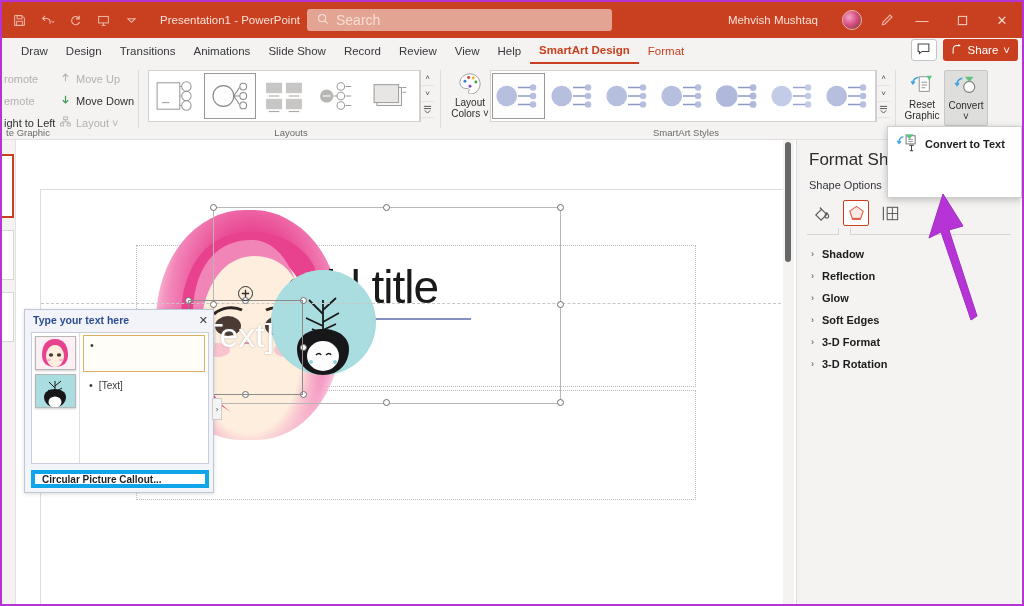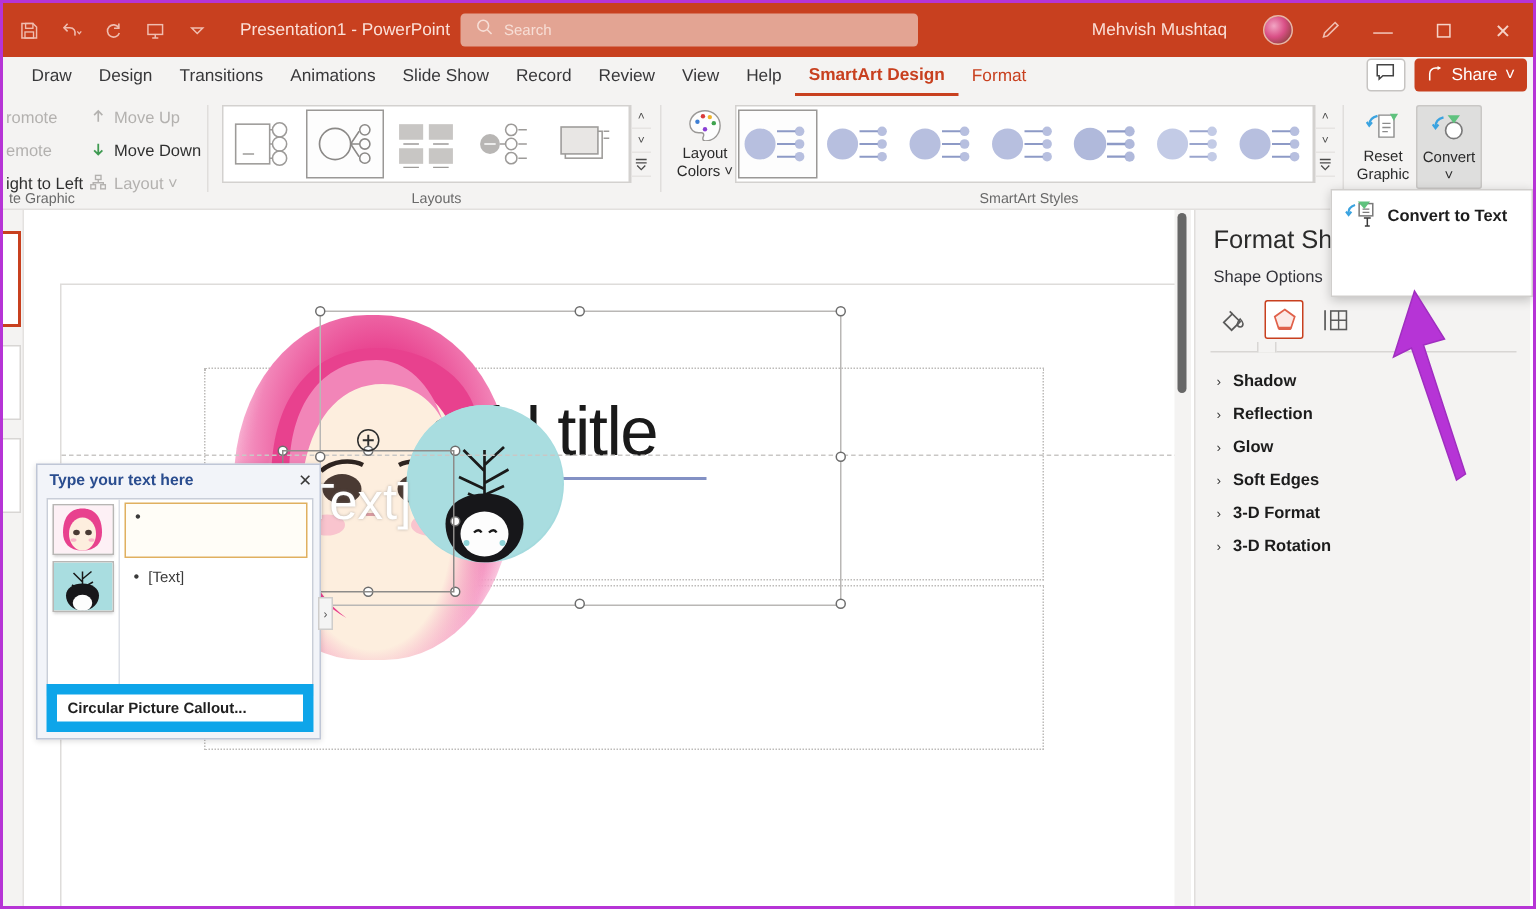--- a/index.html
+++ b/index.html
@@ -25,21 +25,21 @@
   }
   .qat-btn svg { display: block; }
   .app-title {
     color: #fbe0d8; font-size: 11.5px; margin-left: 16px; white-space: nowrap;
   }
   .searchbox {
     position: absolute; left: 305px; top: 7px; width: 305px; height: 22px;
     background: #e3a493; border-radius: 3px; display: flex; align-items: center;
     padding-left: 10px; gap: 7px;
   }
-  .searchbox .ph { color: #f7ded6; font-size: 10px; }
+  .searchbox .ph { color: #f7ded6; font-size: 14px; }
   .tb-right {
     position: absolute; right: 0; top: 0; height: 36px; display: flex; align-items: center;
   }
   .acct-name { color: #fbe0d8; font-size: 11.5px; margin-right: 24px; }
   .avatar {
     width: 20px; height: 20px; border-radius: 50%;
     background: radial-gradient(circle at 35% 35%, #f2a5c4 0%, #d94f86 45%, #6f3b22 100%);
     border: 1px solid #e7b7a8; margin-right: 10px;
   }
   .win-btn {
@@ -210,22 +210,22 @@
     box-shadow: 0 1px 2px rgba(0,0,0,.2);
   }
   .tp-lines { flex: 1; position: relative; }
   .tp-line {
     position: absolute; left: 3px; right: 3px; display: flex; align-items: flex-start;
     font-size: 10px; color: #3a3a3a; padding: 4px 6px; gap: 6px;
   }
   .tp-line.active { border: 1px solid #e0b060; background: #fffdf7; }
   .bullet { font-size: 11px; line-height: 1; }
   .tp-footer {
-    position: absolute; left: 6px; bottom: 4px; width: 178px; height: 32px;
-    background: #fff; border: 7px solid #0ea5e9; display: flex; align-items: center;
+    position: absolute; left: 6px; bottom: 4px; width: 178px; height: 18px;
+    background: #fff; border: 4px solid #0ea5e9; display: flex; align-items: center;
     padding-left: 7px; font-size: 10px; color: #1f1f1f; font-weight: bold;
   }
   .tp-expander {
     position: absolute; right: -9px; top: 88px; width: 10px; height: 22px;
     background: #f4f4f4; border: 1px solid #cfcdcb; display: flex;
     align-items: center; justify-content: center; font-size: 8px; color: #555;
   }
 
   
   .fpane {

